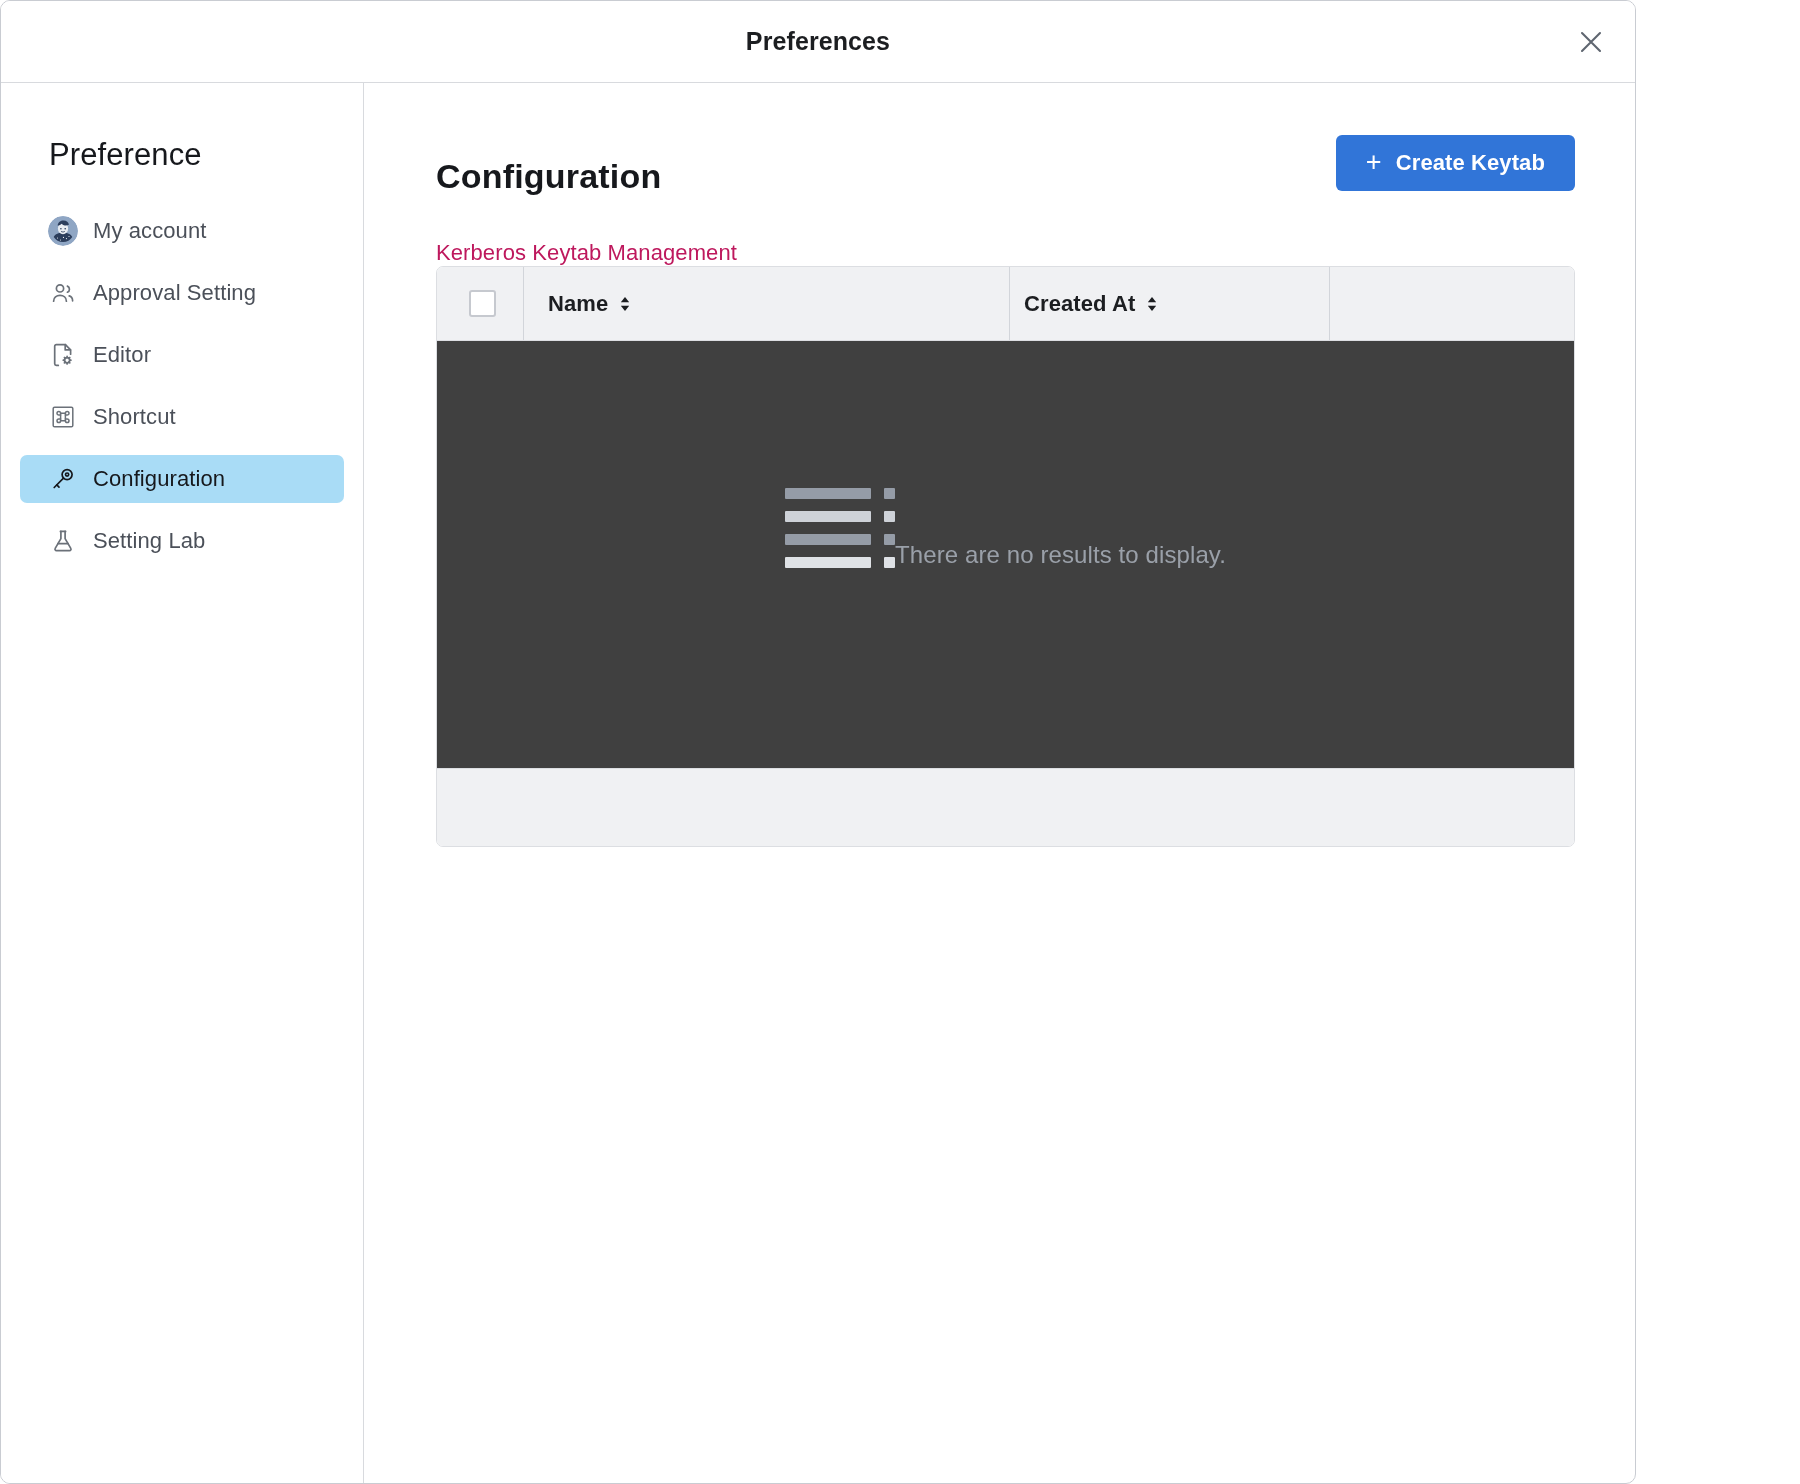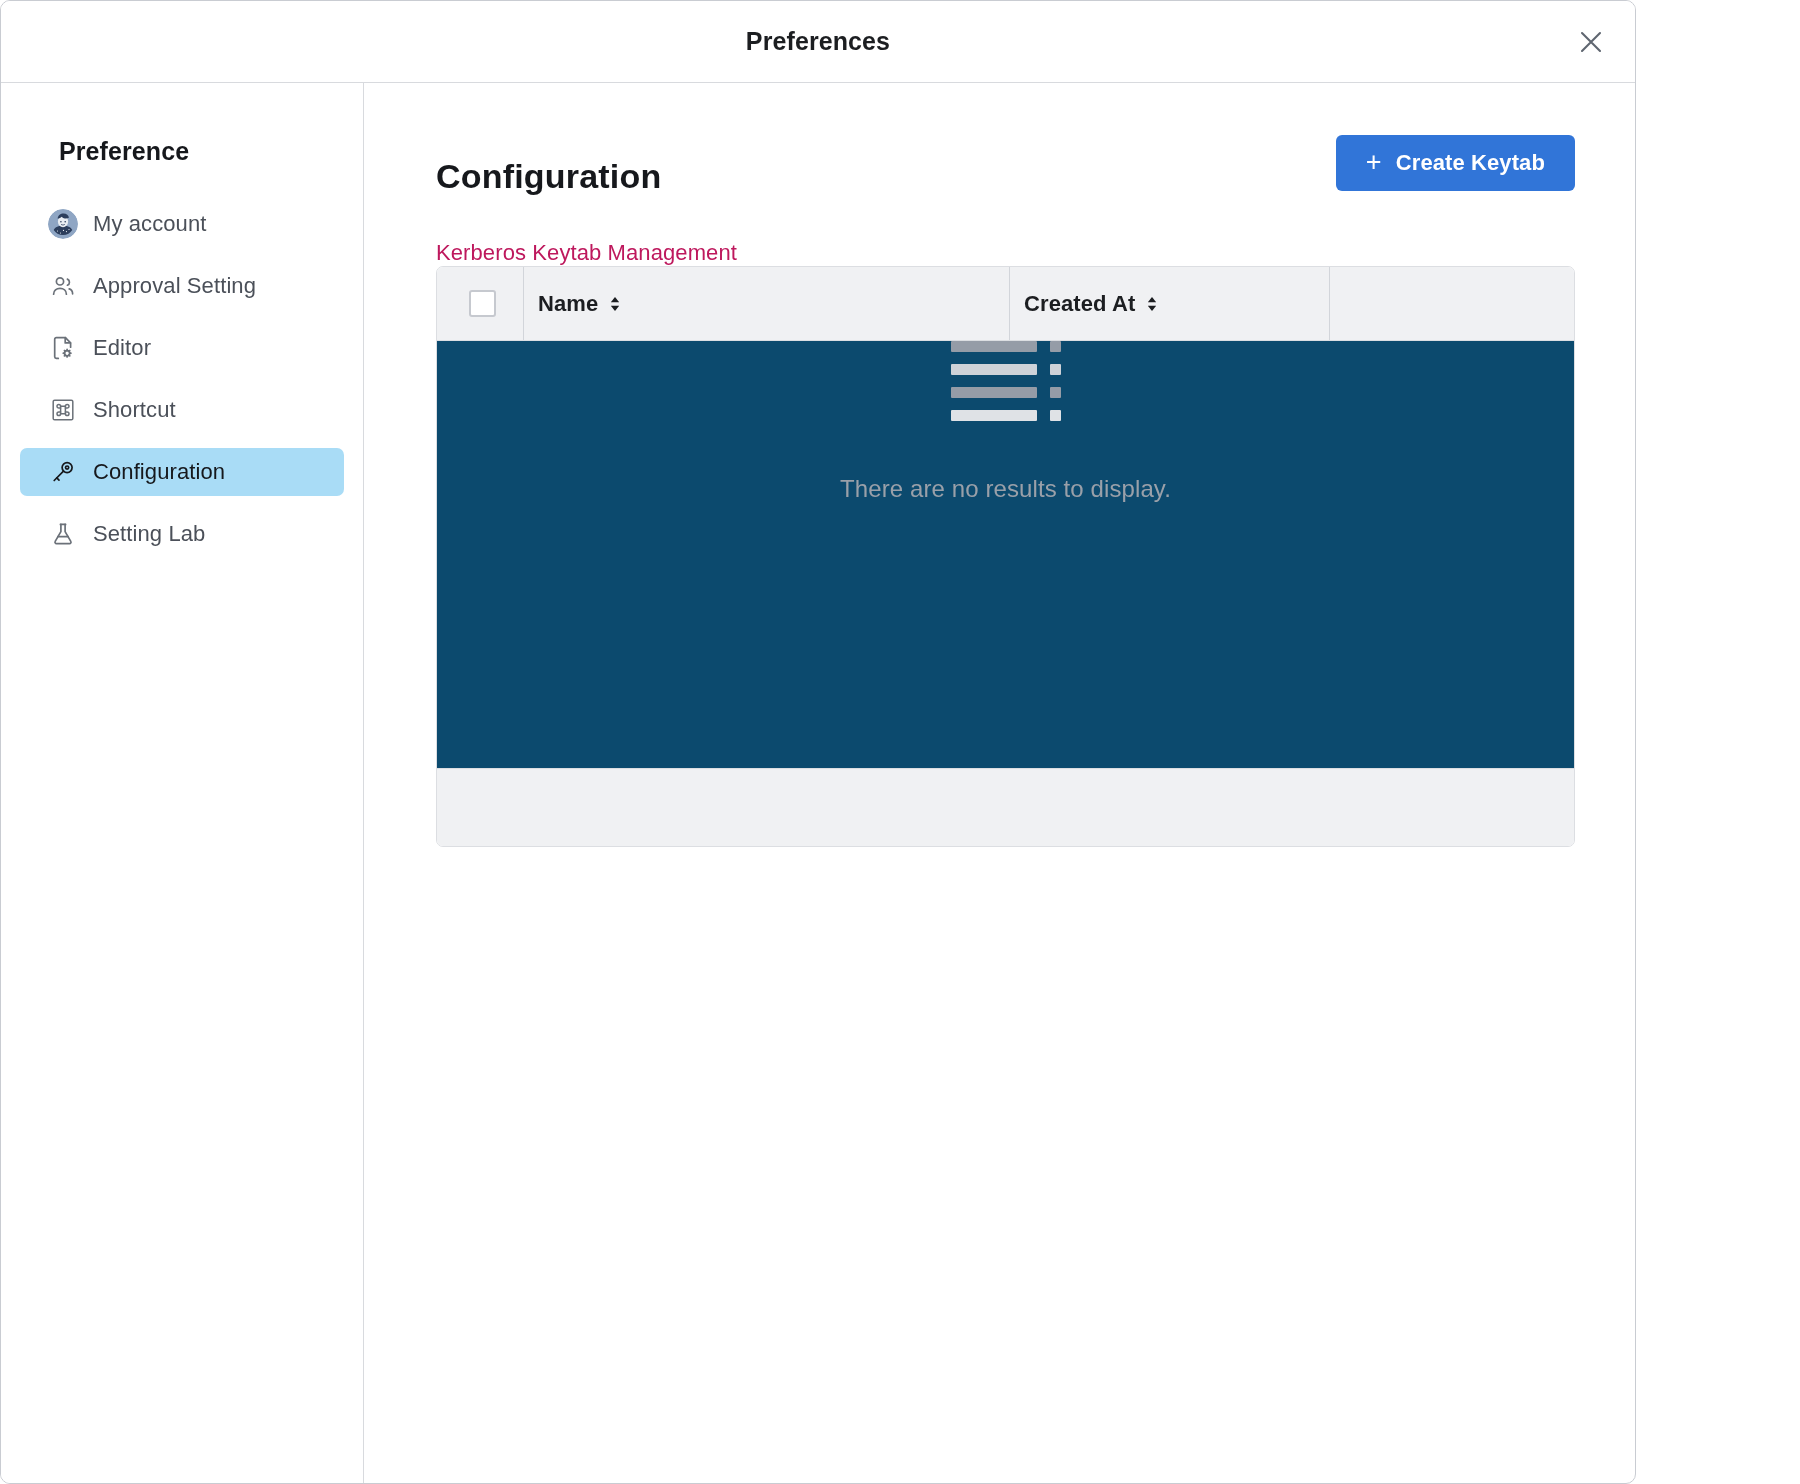--- a/index.html
+++ b/index.html
@@ -65,25 +65,25 @@
   
   .sidebar {
     width: 363px;
     flex: 0 0 363px;
     box-sizing: border-box;
     border-right: 1px solid #d8dade;
     padding: 0;
     background: #ffffff;
   }
   .sidebar-heading {
-    font-size: 25px;
-    font-weight: 700;
+    font-size: 31px;
+    font-weight: 400;
     color: #16181c;
     padding: 54px 0 0 48px;
-    margin: 0 0 34px 10px;
+    margin: 0 0 34px 0;
     letter-spacing: .1px;
   }
   .nav { padding: 0 19px; }
   .nav-item {
     display: flex;
     align-items: center;
     gap: 16px;
     height: 48px;
     padding: 0 0 0 29px;
     border-radius: 7px;
@@ -188,43 +188,42 @@
     align-items: center;
     gap: 10px;
     height: 100%;
     box-sizing: border-box;
     font-size: 22px;
     font-weight: 700;
     color: #1c1e21;
     letter-spacing: .1px;
   }
   .th-check { width: 86px; flex: 0 0 86px; padding-left: 32px; }
-  .th-name { width: 486px; flex: 0 0 486px; border-left: 1px solid #d2d5da; padding-left: 14px; }
+  .th-name { width: 486px; flex: 0 0 486px; border-left: 1px solid #d2d5da; padding-left: 24px; }
   .th-created { width: 320px; flex: 0 0 320px; border-left: 1px solid #d2d5da; padding-left: 14px; }
   .th-rest { flex: 1 1 auto; border-left: 1px solid #d2d5da; }
   .th-check { border-left: none; }
 
   .checkbox {
     width: 27px;
     height: 27px;
     box-sizing: border-box;
     border: 2px solid #c6c9cf;
     border-radius: 3px;
     background: #ffffff;
     cursor: pointer;
   }
   .sort-icon { display: block; }
 
   .table-body {
     height: 427px;
     display: flex;
-    flex-direction: column;
-    align-items: center;
-    justify-content: flex-start;
-    background: #0c4a6e;
+    align-items: center;
+    justify-content: center;
+    background: #404040;
     border-bottom: 1px solid #dcdee2;
   }
   .empty-illustration {
     width: 110px;
     margin-bottom: 42px;
   }
   .empty-row {
     display: flex;
     align-items: center;
     justify-content: space-between;

